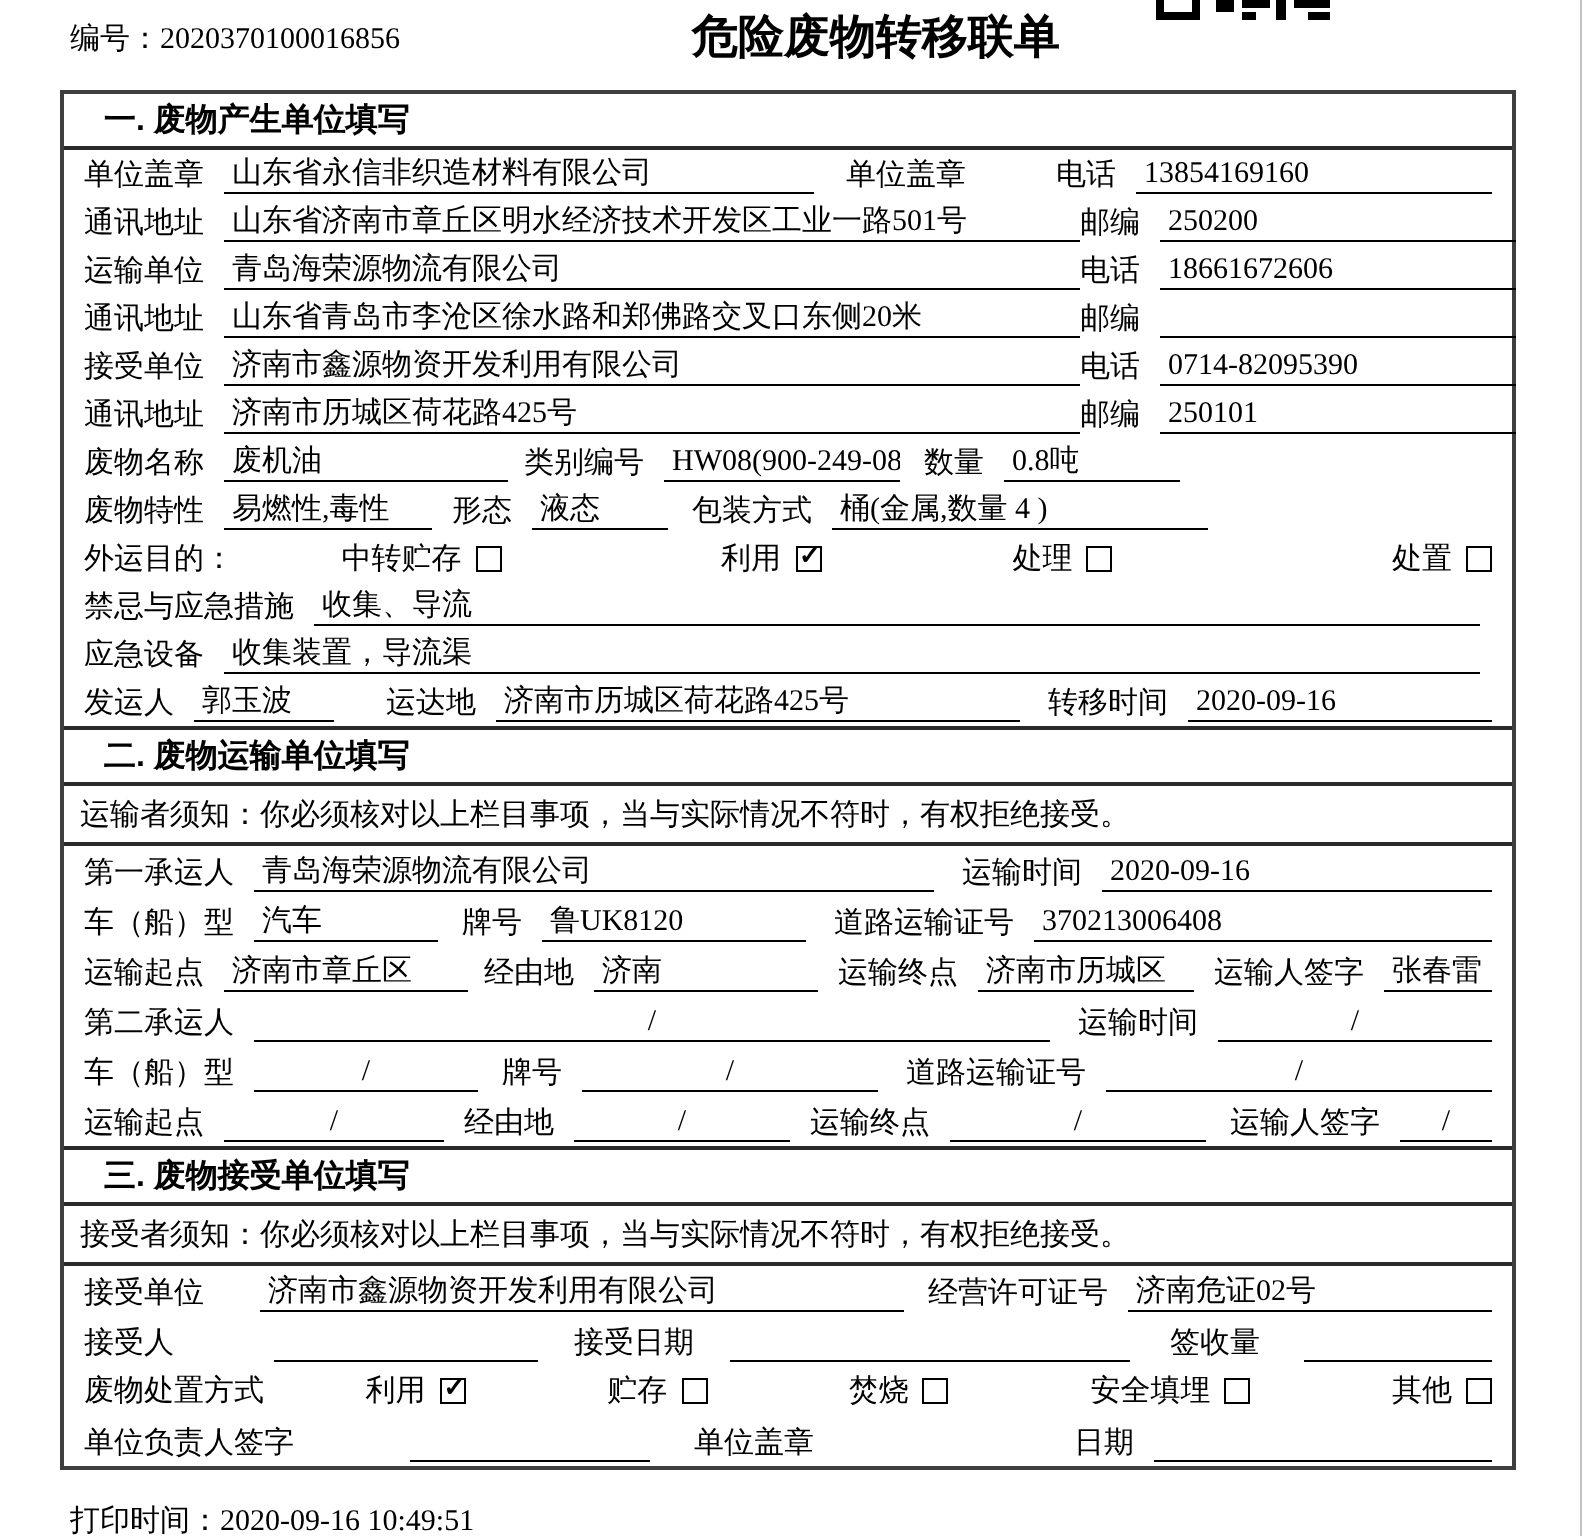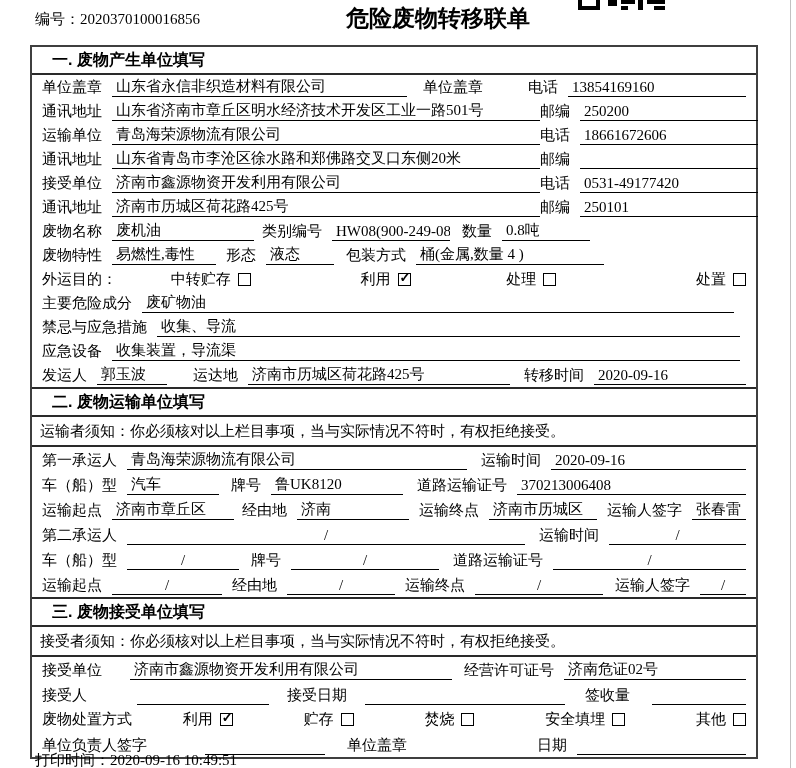--- a/index.html
+++ b/index.html
@@ -97,21 +97,21 @@
         <span class="lbl">邮编</span>
         <span class="u grow"></span>
       </span>
   </div>
 
   <div class="row">
     <span class="lbl">接受单位</span>
     <span class="u" style="width:428px">济南市鑫源物资开发利用有限公司</span>
     <span class="rg">
         <span class="lbl">电话</span>
-        <span class="u grow">0531-49177420</span>
+        <span class="u grow">0714-82095390</span>
       </span>
   </div>
 
   <div class="row">
     <span class="lbl">通讯地址</span>
     <span class="u" style="width:428px">济南市历城区荷花路425号</span>
     <span class="rg">
         <span class="lbl">邮编</span>
         <span class="u grow">250101</span>
       </span>
@@ -148,24 +148,20 @@
     <span class="opt" style="margin-left:56px">
         <span>处理</span>
         <span class="checkbox"></span>
       </span>
     <span class="opt" style="margin-left:100px">
         <span>处置</span>
         <span class="checkbox"></span>
       </span>
   </div>
 
-  <div class="row">
-    <span class="lbl">主要危险成分</span>
-    <span class="u grow" style="margin-right:12px">废矿物油</span>
-  </div>
 
   <div class="row">
     <span class="lbl">禁忌与应急措施</span>
     <span class="u grow" style="margin-right:6px">收集、导流</span>
   </div>
 
   <div class="row">
     <span class="lbl">应急设备</span>
     <span class="u grow" style="margin-right:6px">收集装置，导流渠</span>
   </div>

